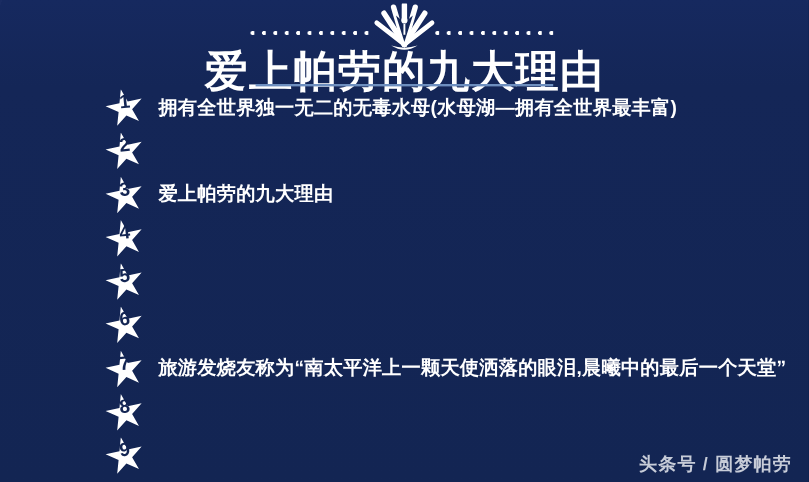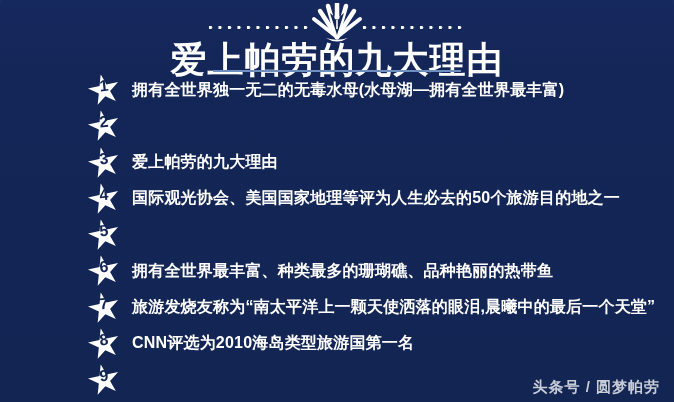--- a/index.html
+++ b/index.html
@@ -127,52 +127,49 @@
         <span class="star-num">3</span>
       </span>
       <span class="item-text">爱上帕劳的九大理由</span>
     </div>
 
     <div class="row">
       <span class="star">
         <span class="star-shape"></span>
         <span class="star-num">4</span>
       </span>
-      <span class="item-text">国际观光协会、美国国家地理等评为人生必去的50个旅游目的地之一</span>
     </div>
 
     <div class="row">
       <span class="star">
         <span class="star-shape"></span>
         <span class="star-num">5</span>
       </span>
     </div>
 
     <div class="row">
       <span class="star">
         <span class="star-shape"></span>
         <span class="star-num">6</span>
       </span>
-      <span class="item-text">拥有全世界最丰富、种类最多的珊瑚礁、品种艳丽的热带鱼</span>
     </div>
 
     <div class="row">
       <span class="star">
         <span class="star-shape"></span>
         <span class="star-num">7</span>
       </span>
       <span class="item-text">旅游发烧友称为“南太平洋上一颗天使洒落的眼泪,晨曦中的最后一个天堂”</span>
     </div>
 
     <div class="row">
       <span class="star">
         <span class="star-shape"></span>
         <span class="star-num">8</span>
       </span>
-      <span class="item-text">CNN评选为2010海岛类型旅游国第一名</span>
     </div>
 
     <div class="row">
       <span class="star">
         <span class="star-shape"></span>
         <span class="star-num">9</span>
       </span>
     </div>
 
   </div>

